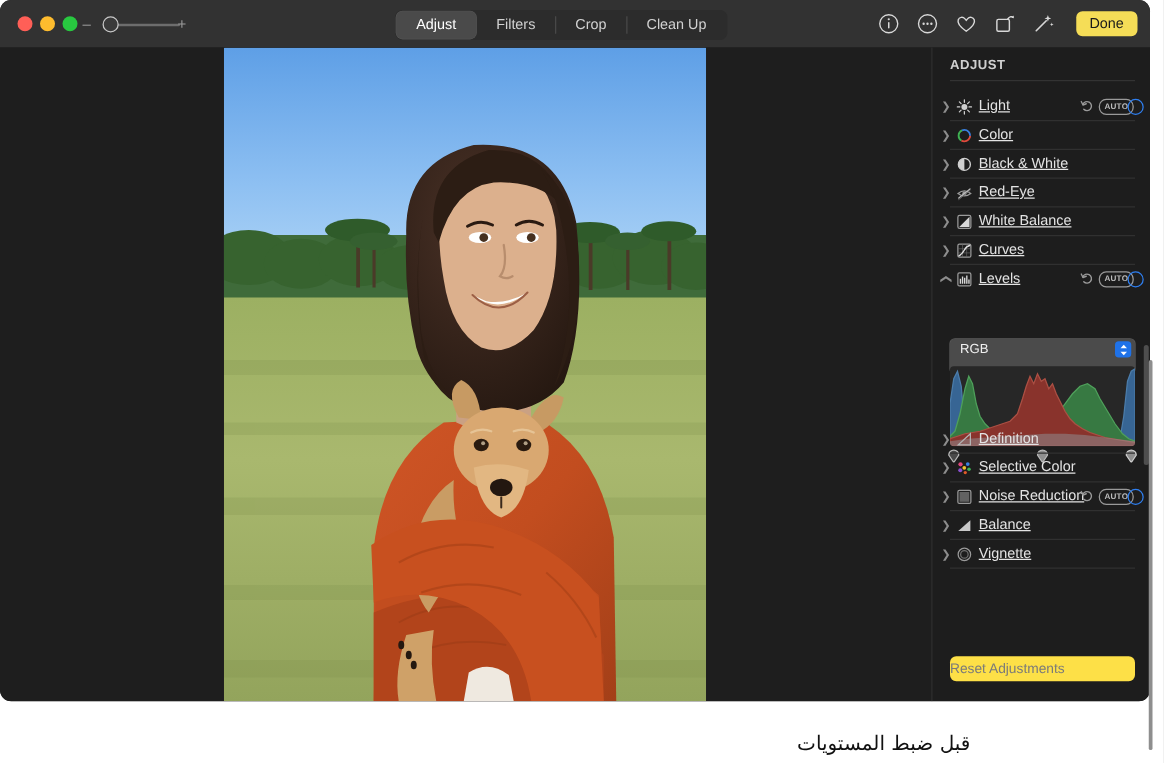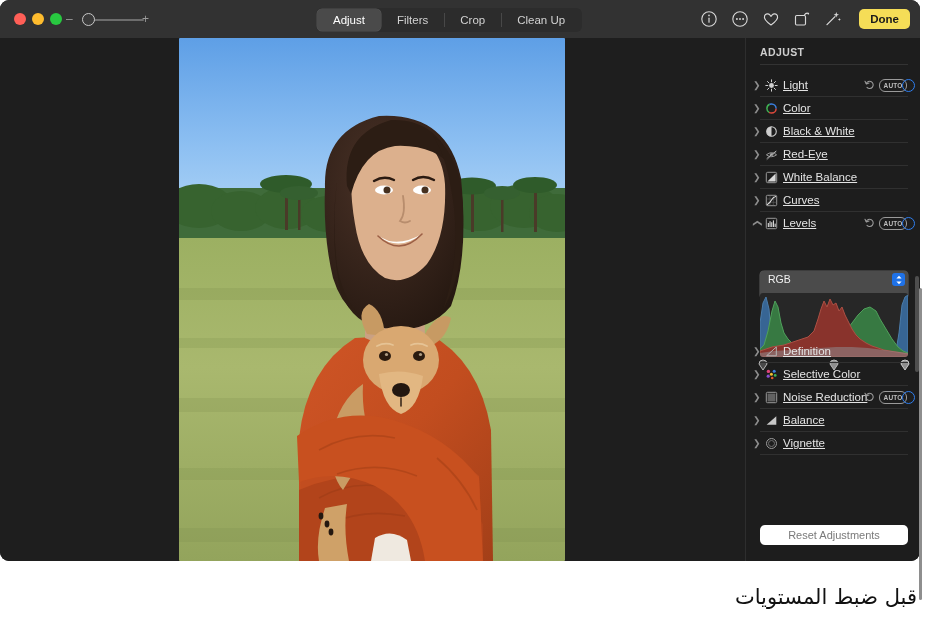--- a/index.html
+++ b/index.html
@@ -24,21 +24,21 @@
 
   
   #tabs{position:absolute;left:316px;top:8px;height:22px;display:flex;align-items:stretch;background:#2c2c2c;border-radius:6px;padding:1px;}
   .tab{display:flex;align-items:center;justify-content:center;padding:0 16px;font-size:11.5px;color:#d2d2d2;border-radius:5px;position:relative;white-space:nowrap;}
   .tab.sel{background:#4a4a4a;color:#ffffff;box-shadow:0 0 0 .5px #555;}
   .tab:not(.sel)+.tab:not(.sel)::before{content:"";position:absolute;left:0;top:4px;bottom:4px;width:1px;background:#484848;}
 
   
   #tool-icons{position:absolute;right:10px;top:7px;height:24px;display:flex;align-items:center;gap:13px;}
   .ticon{width:18px;height:18px;display:block;color:#d8d8d8;}
-  #done-btn{margin-left:4px;background:#f5dd57;color:#1a1a1a;font-size:11.5px;font-weight:bold;border-radius:5px;padding:3px 11px;line-height:14px;}
+  #done-btn{margin-left:4px;background:#f5dd57;color:#1a1a1a;font-size:11.5px;font-weight:normal;border-radius:5px;padding:3px 11px;line-height:14px;}
 
   
   #canvas{position:absolute;left:0;top:38px;width:745px;height:523px;background:#1e1e1e;overflow:hidden;}
   #photo{position:absolute;left:179px;top:0;width:386px;height:523px;overflow:hidden;}
   #photo svg{display:block;}
 
   
   #panel{position:absolute;left:745px;top:38px;width:175px;height:523px;background:#1d1d1d;border-left:1px solid #2e2e2e;}
   #panel-title{position:absolute;left:14px;top:8px;font-size:10.5px;font-weight:bold;color:#cfcfcf;letter-spacing:.4px;}
   #panel-title-rule{position:absolute;left:14px;top:26px;width:148px;height:1px;background:#333;}
@@ -56,30 +56,30 @@
   #rgb-popup{position:absolute;left:14px;top:233px;width:148px;height:28px;background:#4b4b4b;border-radius:4px;box-shadow:0 0 0 .5px #5c5c5c;}
   #rgb-label{position:absolute;left:8px;top:2px;font-size:10.5px;color:#f0f0f0;line-height:13px;}
   #rgb-stepper{position:absolute;right:3px;top:2px;width:13px;height:13px;border-radius:3px;background:#1f72e8;display:flex;align-items:center;justify-content:center;}
 
   
   #histo{position:absolute;left:14px;top:255px;width:148px;height:64px;background:#272727;border-radius:3px;overflow:hidden;}
   #histo-track{position:absolute;left:14px;top:319px;width:148px;height:14px;}
   .handle{position:absolute;top:0;width:10px;height:13px;}
 
   
-  #reset-btn{position:absolute;left:14px;top:487px;width:148px;height:20px;background:#ffffff;border-radius:5px;color:#7a7a7a;font-size:11px;line-height:20px;text-align:center;}
+  #reset-btn{position:absolute;left:14px;top:487px;width:148px;height:20px;background:#fde047;border-radius:5px;color:#7a7a7a;font-size:11px;line-height:20px;text-align:left;}
 
   
   #panel-scrollbar{position:absolute;right:2px;top:238px;width:4px;height:96px;background:#4e4e4e;border-radius:2px;}
 
   
   #leader{position:absolute;left:919px;top:288px;width:3px;height:312px;background:#8e8e8e;border-radius:1.5px;}
 
   
-  #caption{position:absolute;right:14px;top:585px;width:420px;text-align:right;direction:rtl;font-size:21px;color:#111;font-family:"DejaVu Sans",sans-serif;}
+  #caption{position:absolute;right:14px;top:585px;width:420px;text-align:center;direction:rtl;font-size:16px;color:#111;font-family:"DejaVu Sans",sans-serif;}
 </style>
 </head>
 <body>
 
 <div id="app-window">
 
   <div id="titlebar">
     <div class="traffic" id="tl-close"></div>
     <div class="traffic" id="tl-min"></div>
     <div class="traffic" id="tl-max"></div>

